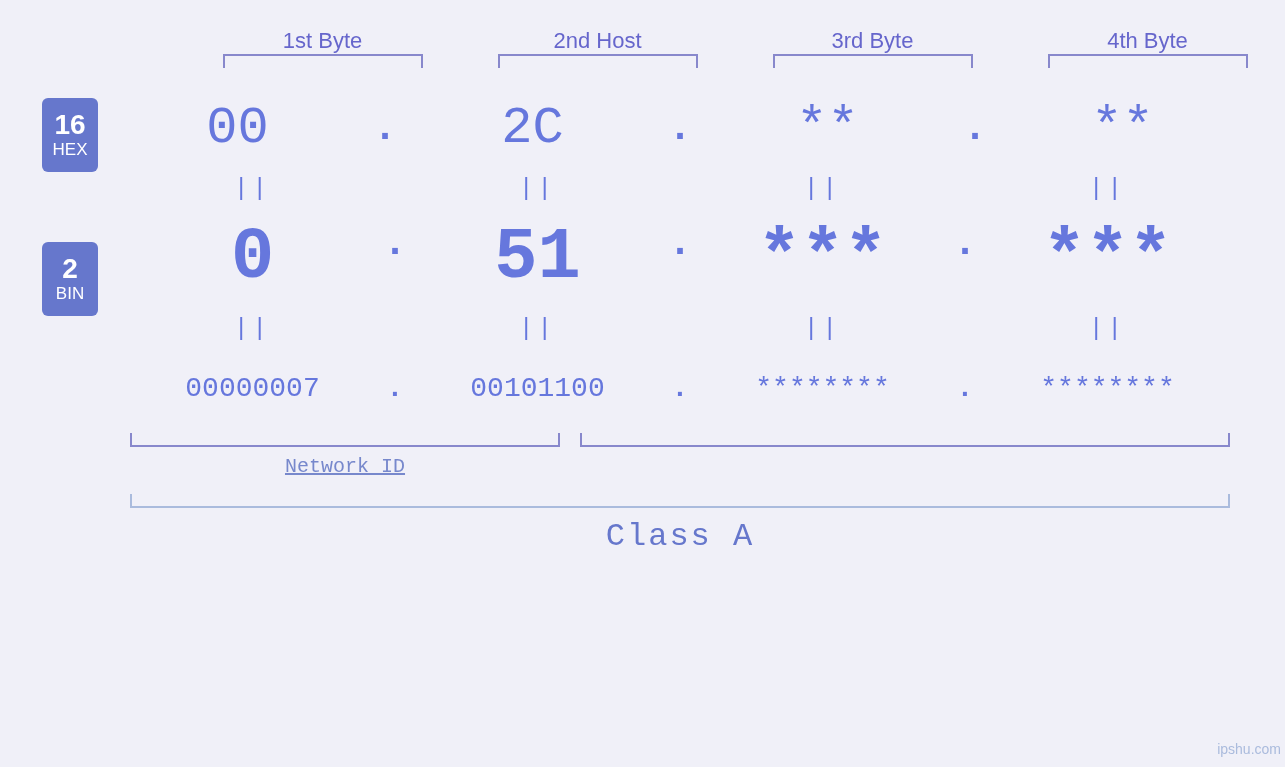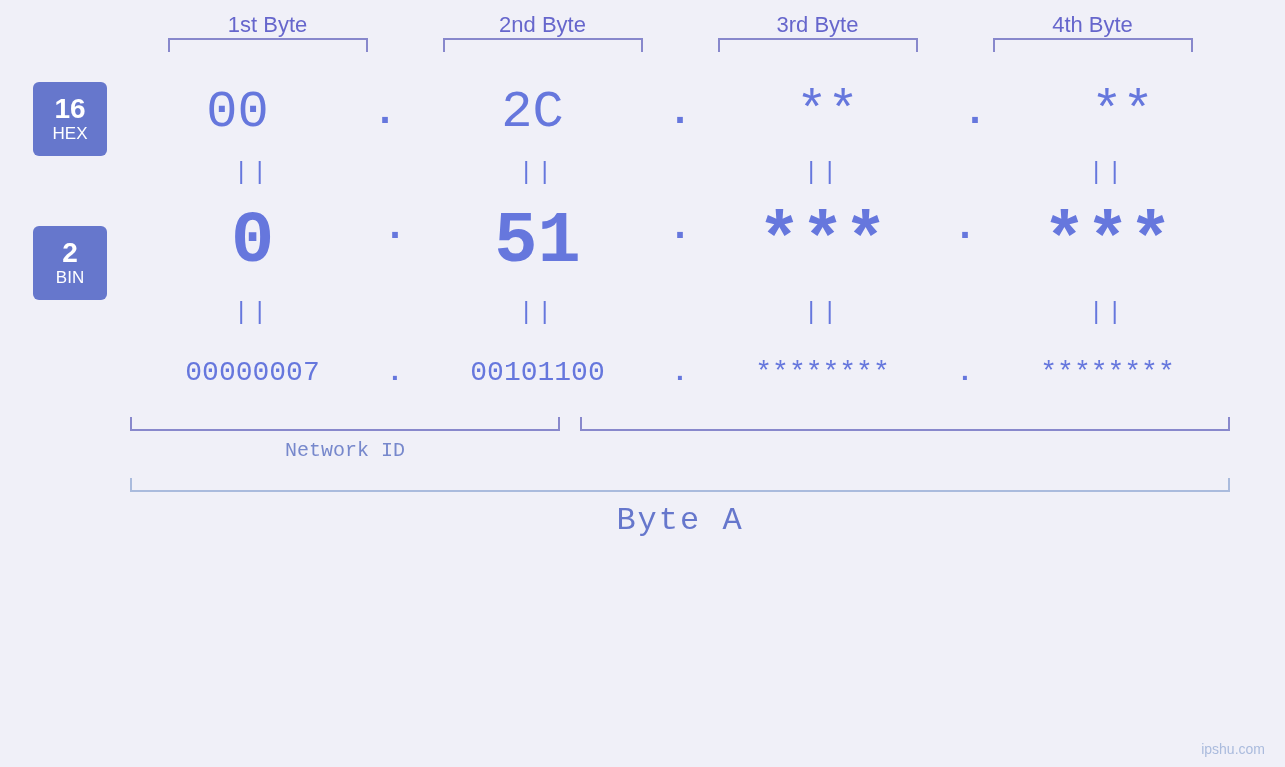--- a/index.html
+++ b/index.html
@@ -12,22 +12,22 @@
       overflow: hidden;
       position: relative;
     }
 
     .main-container {
       width: 1285px;
       height: 767px;
       position: relative;
       display: flex;
       flex-direction: column;
-      align-items: flex-start;
-      padding-top: 12px;
+      align-items: flex-end;
+      padding-top: 28px;
     }
 
     
     .header-row {
       display: flex;
       width: 1100px;
       margin-left: 130px;
       justify-content: space-around;
       margin-bottom: 0px;
     }
@@ -70,21 +70,21 @@
       flex-direction: column;
       align-items: center;
       justify-content: flex-start;
       width: 130px;
       padding-left: 10px;
       gap: 70px;
       padding-top: 10px;
     }
 
     .badge {
-      width: 74px;
+      width: 56px;
       height: 74px;
       background-color: #6677cc;
       border-radius: 6px;
       display: flex;
       flex-direction: column;
       align-items: center;
       justify-content: center;
       color: white;
       font-family: 'Arial', sans-serif;
     }
@@ -161,20 +161,21 @@
       width: 1100px;
       margin-top: 8px;
     }
 
     .network-id-label {
       width: 430px;
       text-align: center;
       color: #7788cc;
       font-size: 20px;
       font-family: 'Courier New', Courier, monospace;
+      text-decoration: underline;
     }
 
     .host-id-label {
       flex: 1;
       text-align: center;
       color: #7788cc;
       font-size: 20px;
       font-family: 'Courier New', Courier, monospace;
       margin-left: 20px;
     }
@@ -202,21 +203,21 @@
     .class-label {
       color: #6677cc;
       font-size: 32px;
       font-family: 'Courier New', Courier, monospace;
       letter-spacing: 2px;
     }
 
     .watermark {
       position: absolute;
       bottom: 10px;
-      right: 20px;
+      right: 4px;
       color: #aabbdd;
       font-size: 14px;
       font-family: Arial, sans-serif;
     }
 
     
     .row-with-dots {
       display: flex;
       flex-direction: row;
       align-items: center;
@@ -236,21 +237,21 @@
       font-weight: bold;
     }
   </style>
 </head>
 <body>
 
 <div class="main-container">
 
   <div class="header-row">
     <div class="byte-label">1st Byte</div>
-    <div class="byte-label">2nd Byte</div>
+    <div class="byte-label">2nd Host</div>
     <div class="byte-label">3rd Byte</div>
     <div class="byte-label">4th Byte</div>
   </div>
 
   <div class="bracket-row">
     <div class="bracket"></div>
     <div class="bracket"></div>
     <div class="bracket"></div>
     <div class="bracket"></div>
   </div>
@@ -327,21 +328,21 @@
 
       <div class="id-labels-row">
         <div class="network-id-label">Network ID</div>
       </div>
 
       <div class="full-bracket-row">
         <div class="full-bracket-bottom"></div>
       </div>
 
       <div class="class-label-row">
-        <span class="class-label">Byte A</span>
+        <span class="class-label">Class A</span>
       </div>
 
     </div>
   </div>
 
   <div class="watermark">ipshu.com</div>
 
 </div>
 
 </body></html>

